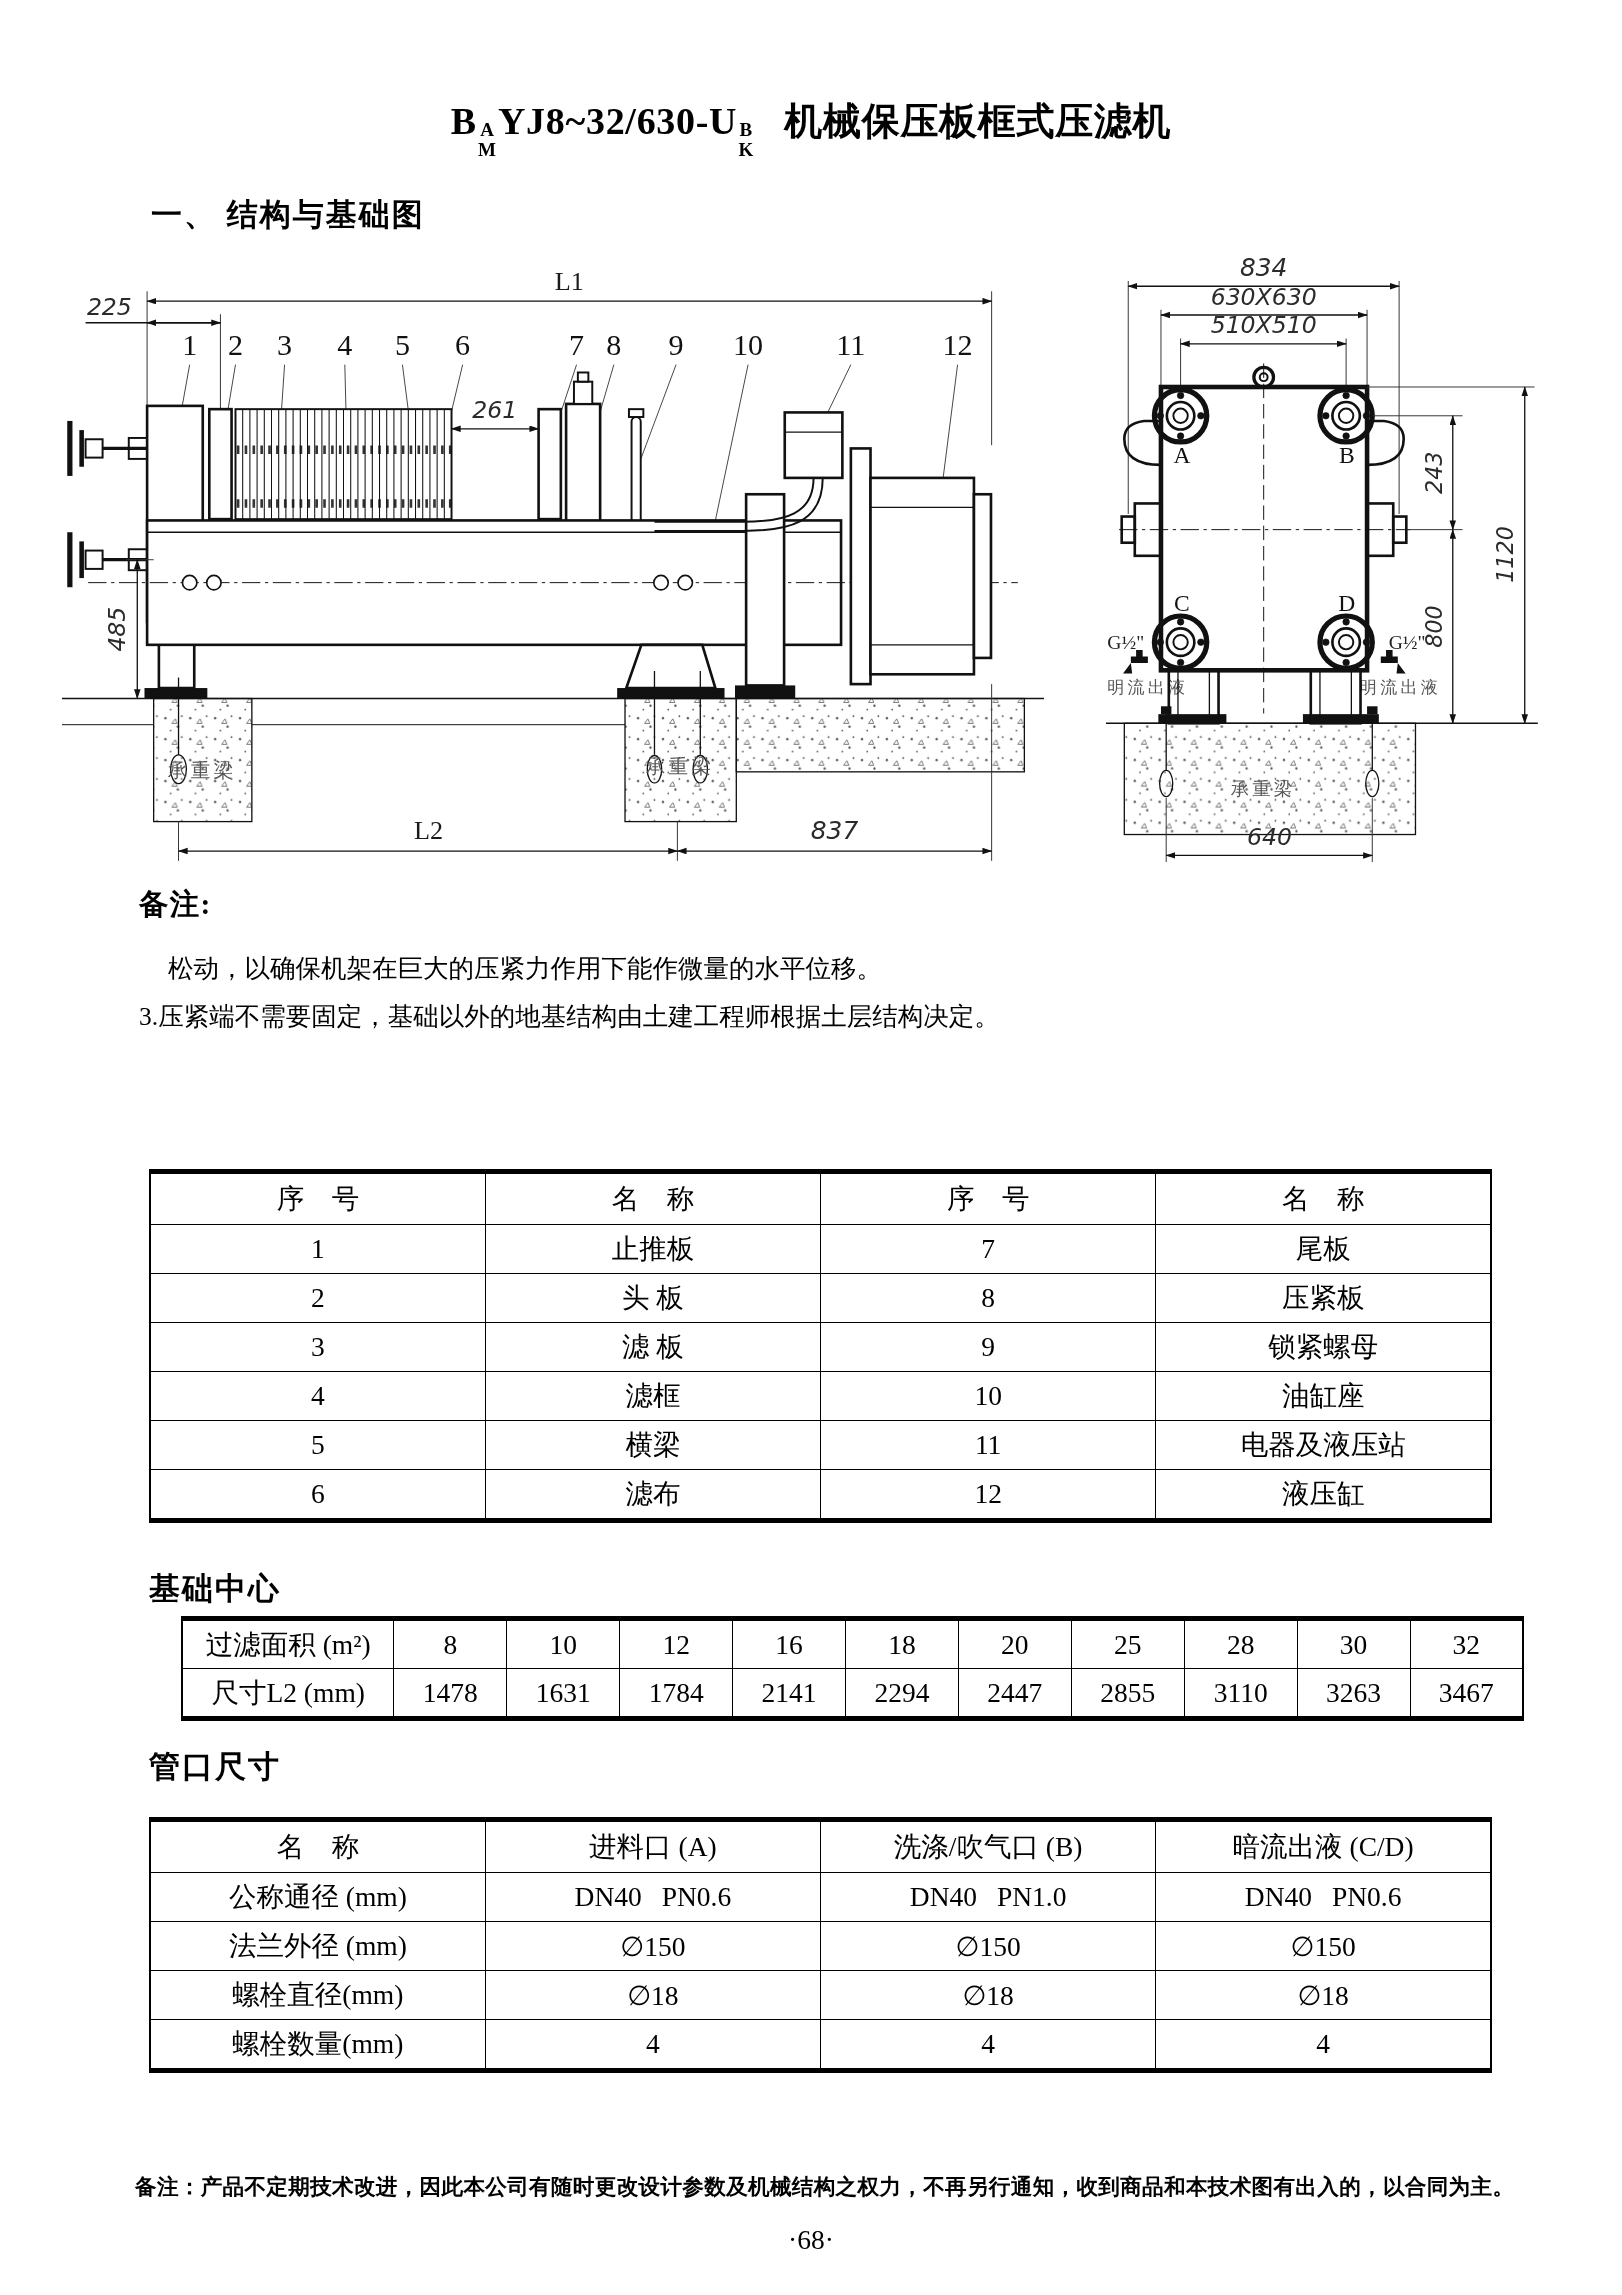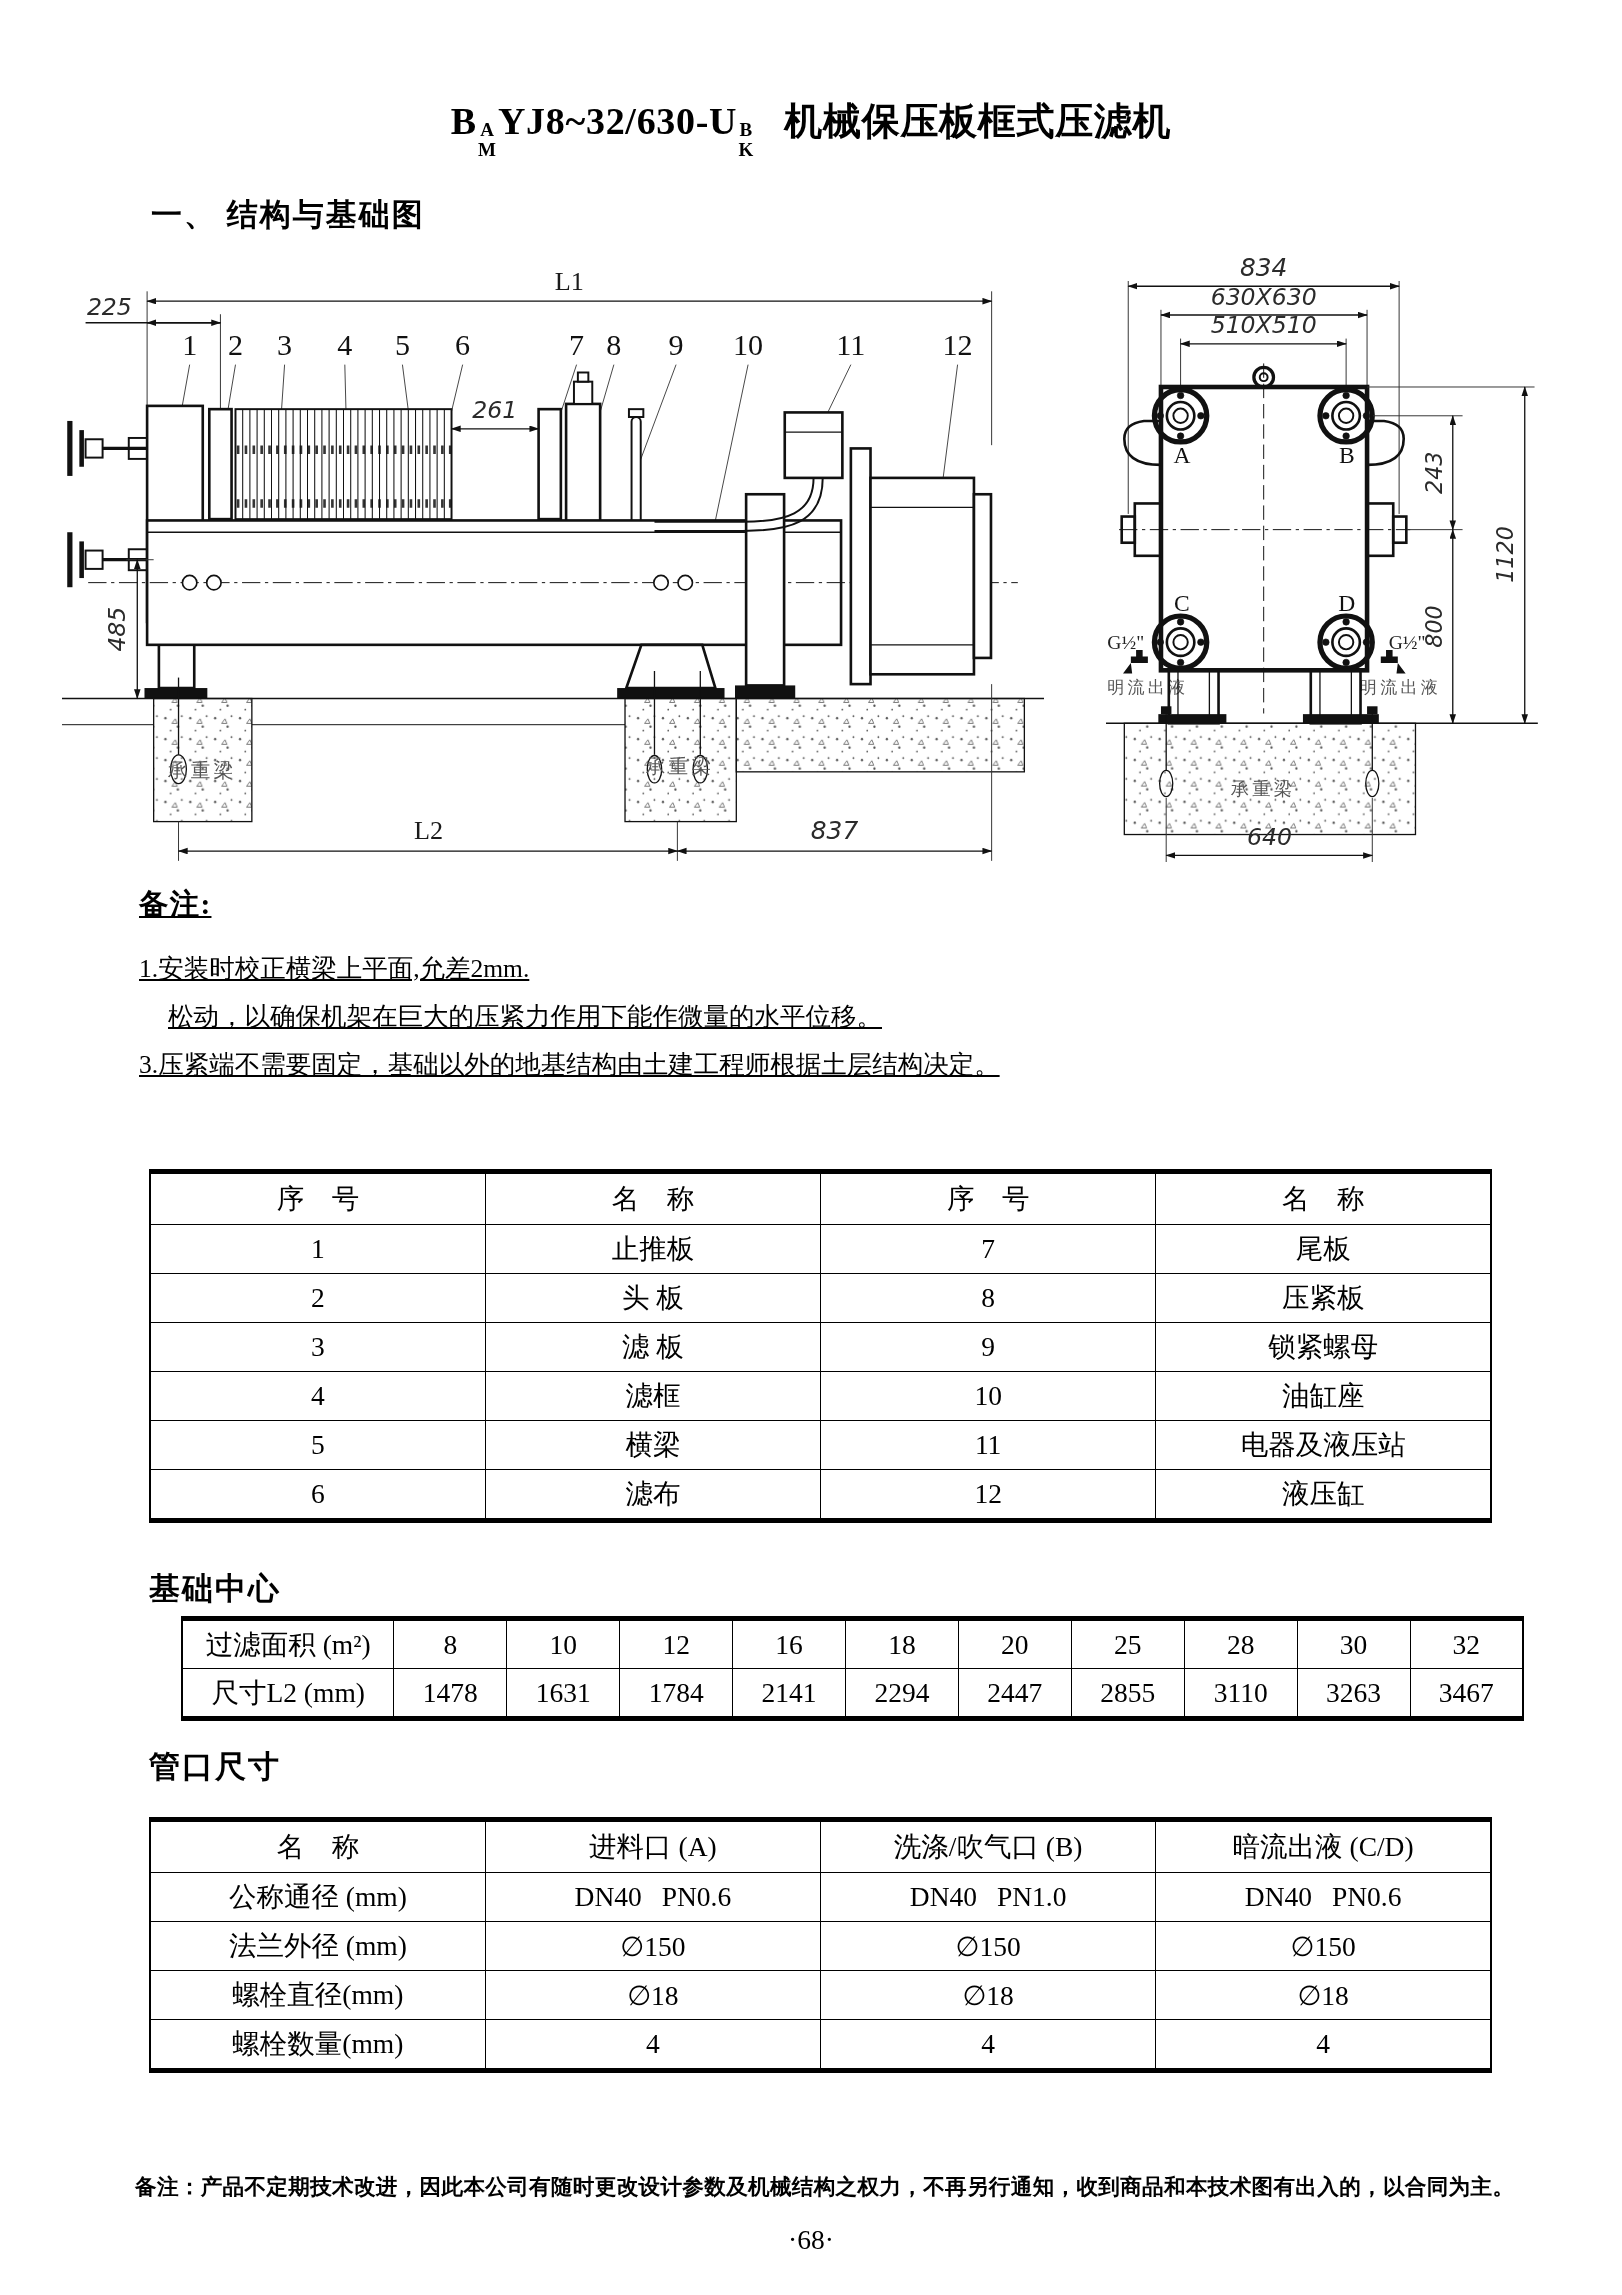--- a/index.html
+++ b/index.html
@@ -9,21 +9,21 @@
   }
   
   .title{position:absolute; top:96px; left:0; width:100%; text-align:center;
     font-size:38px; font-weight:600; letter-spacing:0.7px;}
   .stack{display:inline-flex; flex-direction:column; align-items:center;
     font-size:0.5em; line-height:1.02; vertical-align:-0.12em; font-weight:600; margin:0 1.3px;}
   .tname{margin-left:29px;}
   
   .sec-head{position:absolute; font-size:31px; font-weight:600; letter-spacing:2px;}
   
-  .notes{position:absolute; left:139px; top:885px; width:1387px; font-size:25.5px;text-decoration:underline;}
+  .notes{position:absolute; left:139px; top:885px; width:1387px; font-size:25.5px;}
   .notes .nhead{font-size:29.4px; font-weight:700; margin-bottom:19.6px; letter-spacing:1.3px;}
   .notes .nline{line-height:48px;}
   .notes .indent{padding-left:29px;}
   
   table.tech{border-collapse:collapse; table-layout:fixed; background:#fff;
     border-left:2.6px solid #000; border-right:2.6px solid #000;
     border-top:5.9px solid #000; border-bottom:5.9px solid #000;
     font-size:27.5px;}
   table.tech td, table.tech th{border:1.3px solid #000; text-align:center; vertical-align:middle;
     font-weight:400; padding:0; overflow:hidden;}
@@ -409,21 +409,20 @@
     </g>
     <g>
       <line x1="399" y1="206" x2="655" y2="206" stroke="#333" stroke-width="1.5"></line>
       <line x1="640" y1="206" x2="640" y2="720" stroke="#111" stroke-width="2" marker-start="url(#ar2)" marker-end="url(#ar2)"></line>
       <text class="dimtxt" font-size="34" text-anchor="middle" transform="rotate(-90 622 462)" x="622" y="462">1120</text>
     </g>
   </svg>
 
   <div class="notes">
     <div class="nhead">备注:</div>
-    <div class="nline">1.安装时校正横梁上平面,允差2mm.</div>
     <div class="nline indent">松动，以确保机架在巨大的压紧力作用下能作微量的水平位移。</div>
     <div class="nline">3.压紧端不需要固定，基础以外的地基结构由土建工程师根据土层结构决定。</div>
   </div>
 
   <table class="tech parts-tbl">
     <colgroup>
         <col style="width:25%">
         <col style="width:25%">
         <col style="width:25%">
         <col style="width:25%">

